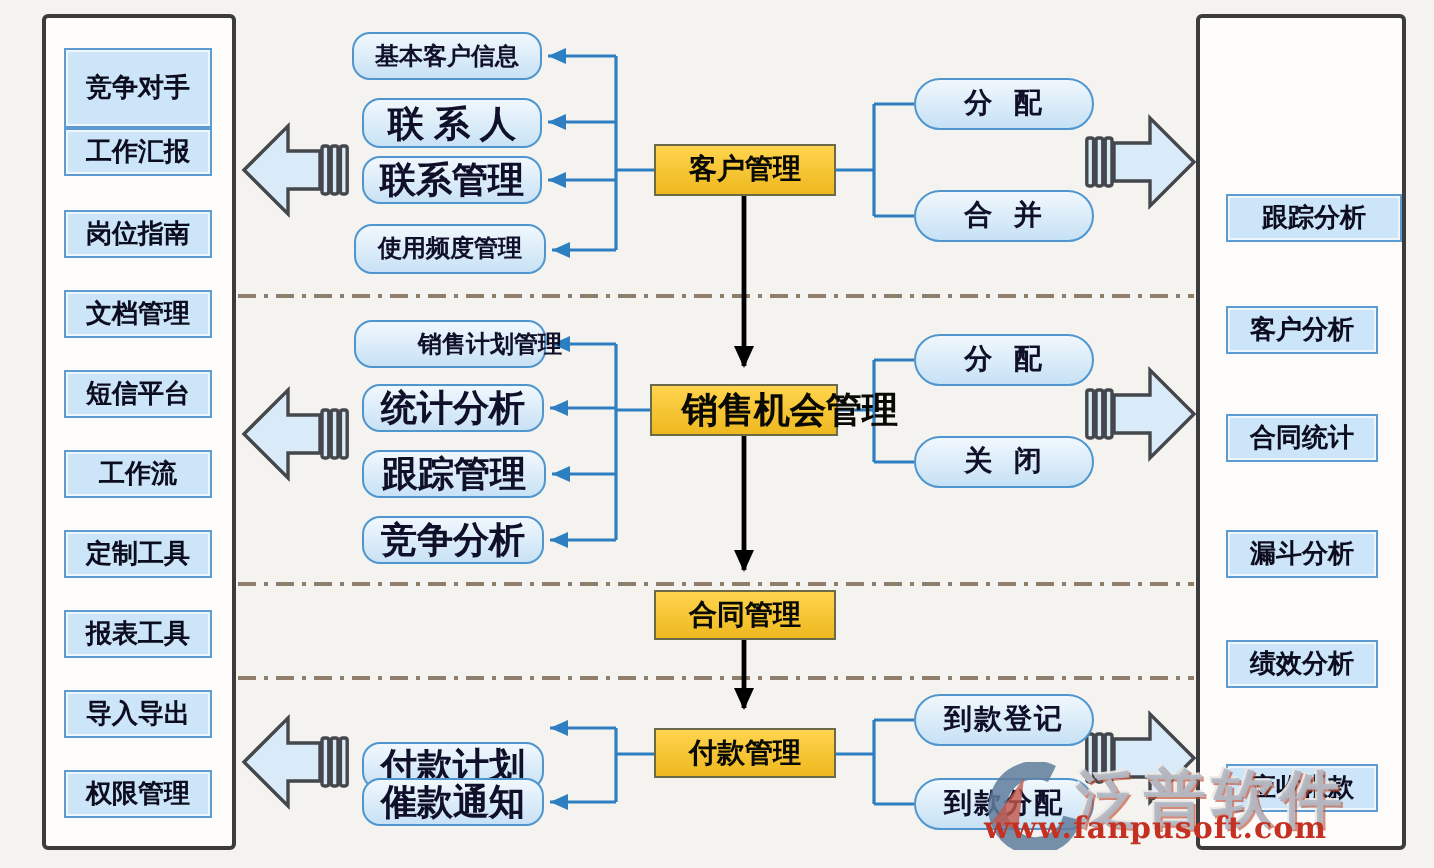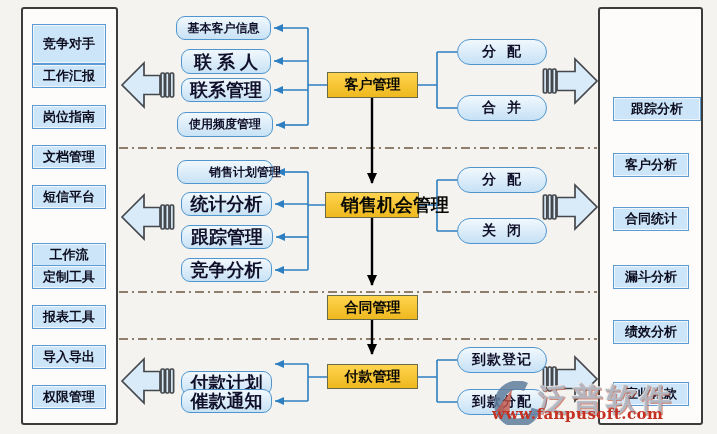--- a/index.html
+++ b/index.html
@@ -156,21 +156,21 @@
       </g>
     </g>
   </svg>
 
   <div class="panel" style="left:21px;top:7px;width:97px;height:418px;">
     <div class="box-blue" style="left:9px;top:15px;width:74px;height:40px;">竞争对手</div>
     <div class="box-blue" style="left:9px;top:55px;width:74px;height:24px;">工作汇报</div>
     <div class="box-blue" style="left:9px;top:96px;width:74px;height:24px;">岗位指南</div>
     <div class="box-blue" style="left:9px;top:136px;width:74px;height:24px;">文档管理</div>
     <div class="box-blue" style="left:9px;top:176px;width:74px;height:24px;">短信平台</div>
-    <div class="box-blue" style="left:9px;top:216px;width:74px;height:24px;margin-top:18px;">工作流</div>
+    <div class="box-blue" style="left:9px;top:216px;width:74px;height:24px;">工作流</div>
     <div class="box-blue" style="left:9px;top:256px;width:74px;height:24px;">定制工具</div>
     <div class="box-blue" style="left:9px;top:296px;width:74px;height:24px;">报表工具</div>
     <div class="box-blue" style="left:9px;top:336px;width:74px;height:24px;">导入导出</div>
     <div class="box-blue" style="left:9px;top:376px;width:74px;height:24px;">权限管理</div>
   </div>
 
   <div class="panel" style="left:598px;top:7px;width:105px;height:418px;">
     <div class="box-blue" style="left:13px;top:88px;width:88px;height:24px;">跟踪分析</div>
     <div class="box-blue" style="left:13px;top:144px;width:76px;height:24px;">客户分析</div>
     <div class="box-blue" style="left:13px;top:198px;width:76px;height:24px;">合同统计</div>

